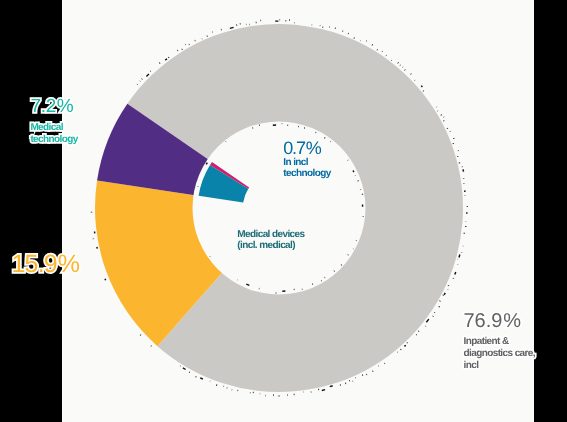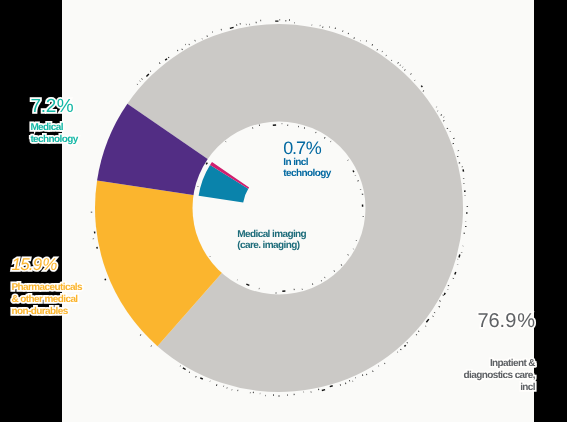--- a/index.html
+++ b/index.html
@@ -7,21 +7,21 @@
   #stage{position:relative;width:567px;height:422px;background:#000;overflow:hidden;
          font-family:"Liberation Sans",sans-serif;
          -webkit-font-smoothing:antialiased;text-rendering:geometricPrecision;}
   #panel{position:absolute;left:62px;top:0;width:472px;height:422px;background:#fafaf8;}
   #chart{position:absolute;left:0;top:0;width:567px;height:422px;}
   .lbl{position:absolute;white-space:nowrap;}
   .pct{font-weight:400;font-size:19px;line-height:13px;letter-spacing:-0.3px;}
   .cap{font-weight:700;font-size:10px;line-height:11.9px;letter-spacing:-0.6px;}
   #label-inpatient .pct{font-size:20px;line-height:14px;letter-spacing:0;}
   #label-invitro .pct,#label-devices .pct{font-size:18px;line-height:13px;letter-spacing:-1.2px;}
-  #label-pharma .pct{font-size:17px;letter-spacing:-0.8px;font-style:italic;}
+  #label-pharma .pct{font-size:25px;letter-spacing:-0.8px;}
   #label-medtech .pct{font-size:19px;letter-spacing:-0.3px;}
   .ps{margin-left:0.9px;}
   .glow{-webkit-text-stroke:3.4px #fffefc;paint-order:stroke fill;
         text-shadow:0 0 1px rgba(255,255,255,0.75),0 0 2.5px rgba(255,255,255,0.55);}
 </style>
 </head>
 <body>
 
 <div id="stage">
   <div id="panel"></div>
@@ -212,50 +212,45 @@
         <path d="M197.98,186.89 L198.07,186.55" stroke="#121212" stroke-width="1.45" stroke-linecap="butt" fill="none"></path>
         <path d="M206.13,164.43 L207.32,162.51" stroke="#121212" stroke-width="1.45" stroke-linecap="butt" fill="none"></path>
         <path d="M225.67,141.72 L225.95,141.50" stroke="#121212" stroke-width="1.45" stroke-linecap="butt" fill="none"></path>
         <path d="M252.44,128.13 L253.11,127.91" stroke="#121212" stroke-width="1.45" stroke-linecap="butt" fill="none"></path>
         <path d="M259.02,125.33 L259.75,125.16" stroke="#121212" stroke-width="1.45" stroke-linecap="butt" fill="none"></path>
         <path d="M272.82,125.26 L276.12,125.08" stroke="#121212" stroke-width="1.45" stroke-linecap="butt" fill="none"></path>
         <path d="M281.75,123.63 L282.23,123.64" stroke="#121212" stroke-width="1.45" stroke-linecap="butt" fill="none"></path>
       </g>
   </svg>
 
-  <div class="lbl glow" style="left: 463.5px; top: 314px; color: rgb(95, 98, 101); text-align: right;" id="label-inpatient">
+  <div class="lbl glow" style="left: 463.5px; top: 314px; color: rgb(95, 98, 101);" id="label-inpatient">
     <div class="pct">76.9<span class="ps">%</span></div>
-    <div class="cap" style="margin-top:30px">
+    <div class="cap" style="margin-top:8px">
       <div>Inpatient &amp;</div>
       <div>diagnostics care,</div>
       <div>incl</div>
     </div>
   </div>
 
   <div class="lbl glow" style="left: 30.4px; top: 100px; color: #14b8a6;" id="label-medtech">
     <div class="pct">7.2<span class="ps">%</span></div>
     <div class="cap" style="margin-top:9px">
       <div>Medical</div>
       <div>technology</div>
     </div>
   </div>
 
   <div class="lbl glow" style="left: 11.5px; top: 258px; color: rgb(251, 181, 46);" id="label-pharma">
     <div class="pct">15.9<span class="ps">%</span></div>
-    <div class="cap" style="margin-top:11px">
-      <div>Pharmaceuticals</div>
-      <div>&amp; other medical</div>
-      <div>non-durables</div>
-    </div>
   </div>
 
   <div class="lbl" style="left: 237.3px; top: 222px; color: rgb(29, 108, 122);" id="label-devices">
     <div class="cap" style="margin-top:6.5px">
-      <div>Medical imaging</div>
-      <div>(care. imaging)</div>
+      <div>Medical devices</div>
+      <div>(incl. medical)</div>
     </div>
   </div>
 
   <div class="lbl" style="left: 263.3px; top: 141.5px; color: #0369a1; margin-left: 20px;" id="label-invitro">
     <div class="pct">0.7<span class="ps">%</span></div>
     <div class="cap" style="margin-top:2px">
       <div>In incl</div>
       <div>technology</div>
     </div>
   </div>

